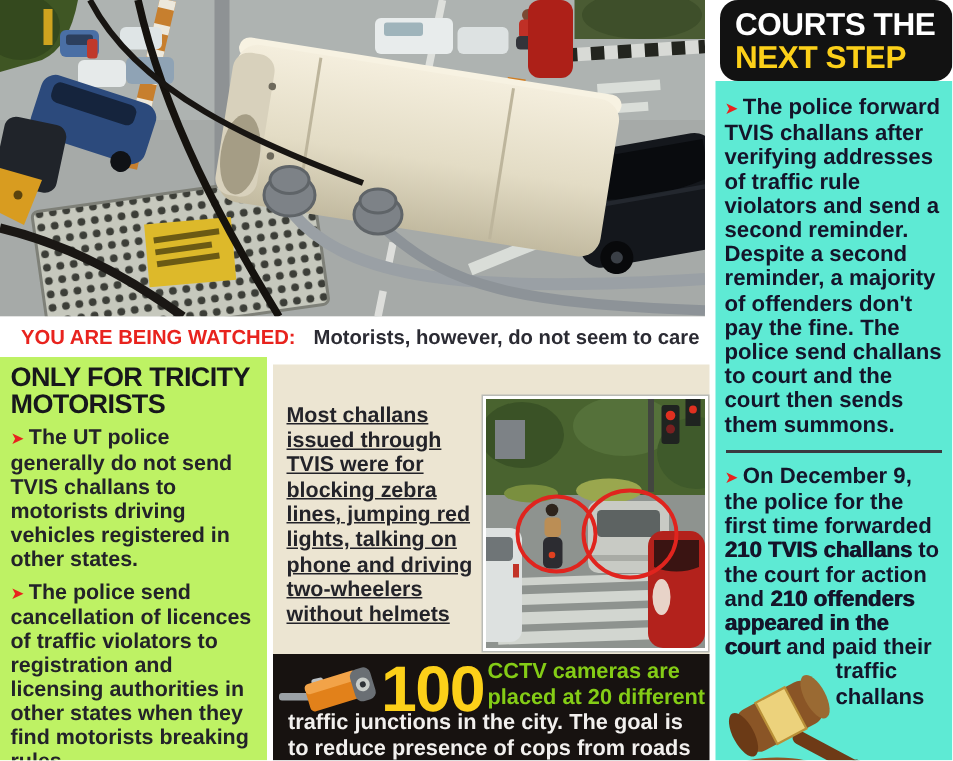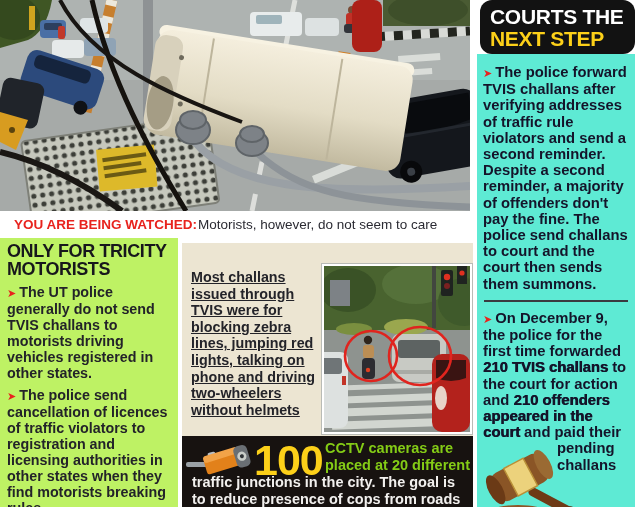--- a/index.html
+++ b/index.html
@@ -7,21 +7,21 @@
         font-family:"Liberation Sans","DejaVu Sans",sans-serif;}
 
   
   .main-photo{position:absolute;left:0;top:0;width:470px;height:211px;background:#a3a7a6;overflow:hidden;}
   .main-photo svg{display:block;}
 
   
   .caption{position:absolute;left:0;top:211px;width:470px;height:27px;background:#fff;
            font-size:13.5px;line-height:27px;white-space:nowrap;}
   .cap-label{color:#e8231e;font-weight:bold;margin-left:14px;}
-  .cap-text{color:#2b2b33;font-weight:400;margin-left:1px;}
+  .cap-text{color:#2b2b33;font-weight:700;margin-left:12px;}
 
   
   .left-panel{position:absolute;left:0;top:238px;width:178px;height:269px;background:#bef264;
               padding:5px 6px 0 7px;box-sizing:border-box;}
   .left-panel h2{margin:0;font-size:18px;line-height:17.5px;font-weight:900;letter-spacing:-0.4px;
                  color:#17171c;}
   .bullet{margin:7px 0 0 0;font-size:14.3px;line-height:15.9px;font-weight:bold;color:#232329;}
   .arrow{color:#e8231e;font-size:11px;padding-right:3px;}
 
   
@@ -267,17 +267,17 @@
             <rect x="50" y="50" width="48" height="9" rx="4.5" fill="#6e3a16"></rect>
             <circle cx="97" cy="54" r="5" fill="#55290e"></circle>
           </g>
           <g transform="rotate(-28 42 38)">
             <rect x="14" y="22" width="56" height="31" rx="9" fill="#8a5526"></rect>
             <rect x="32" y="22" width="22" height="31" fill="#ecd27c" stroke="#b99038" stroke-width="1.5"></rect>
             <ellipse cx="15" cy="37" rx="7" ry="16" fill="#6b3a16"></ellipse>
             <ellipse cx="69" cy="37" rx="7" ry="16" fill="#9a6a33"></ellipse>
           </g>
         </svg>
-          </span><span>pending challans</span></p>
+          </span><span>traffic challans</span></p>
     </div>
   </div>
 
 </div>
 
 </body></html>

